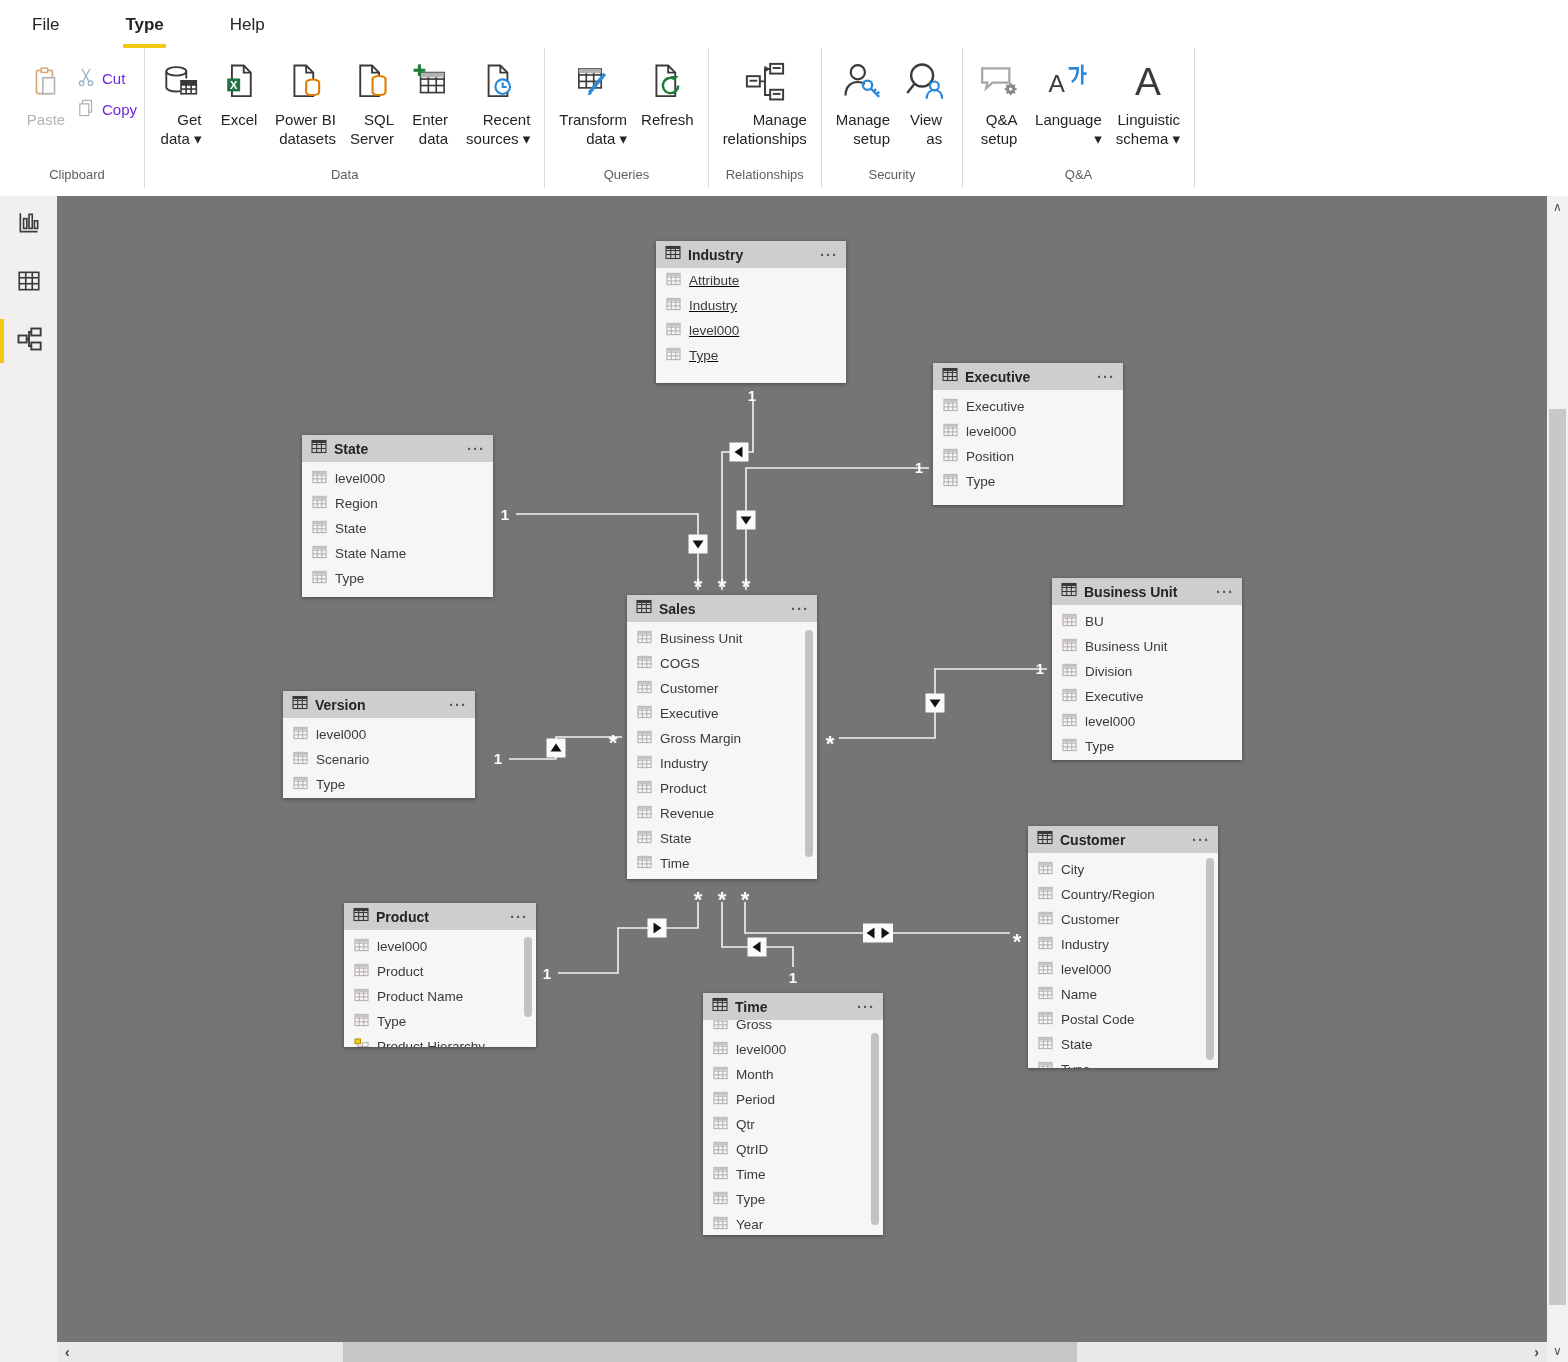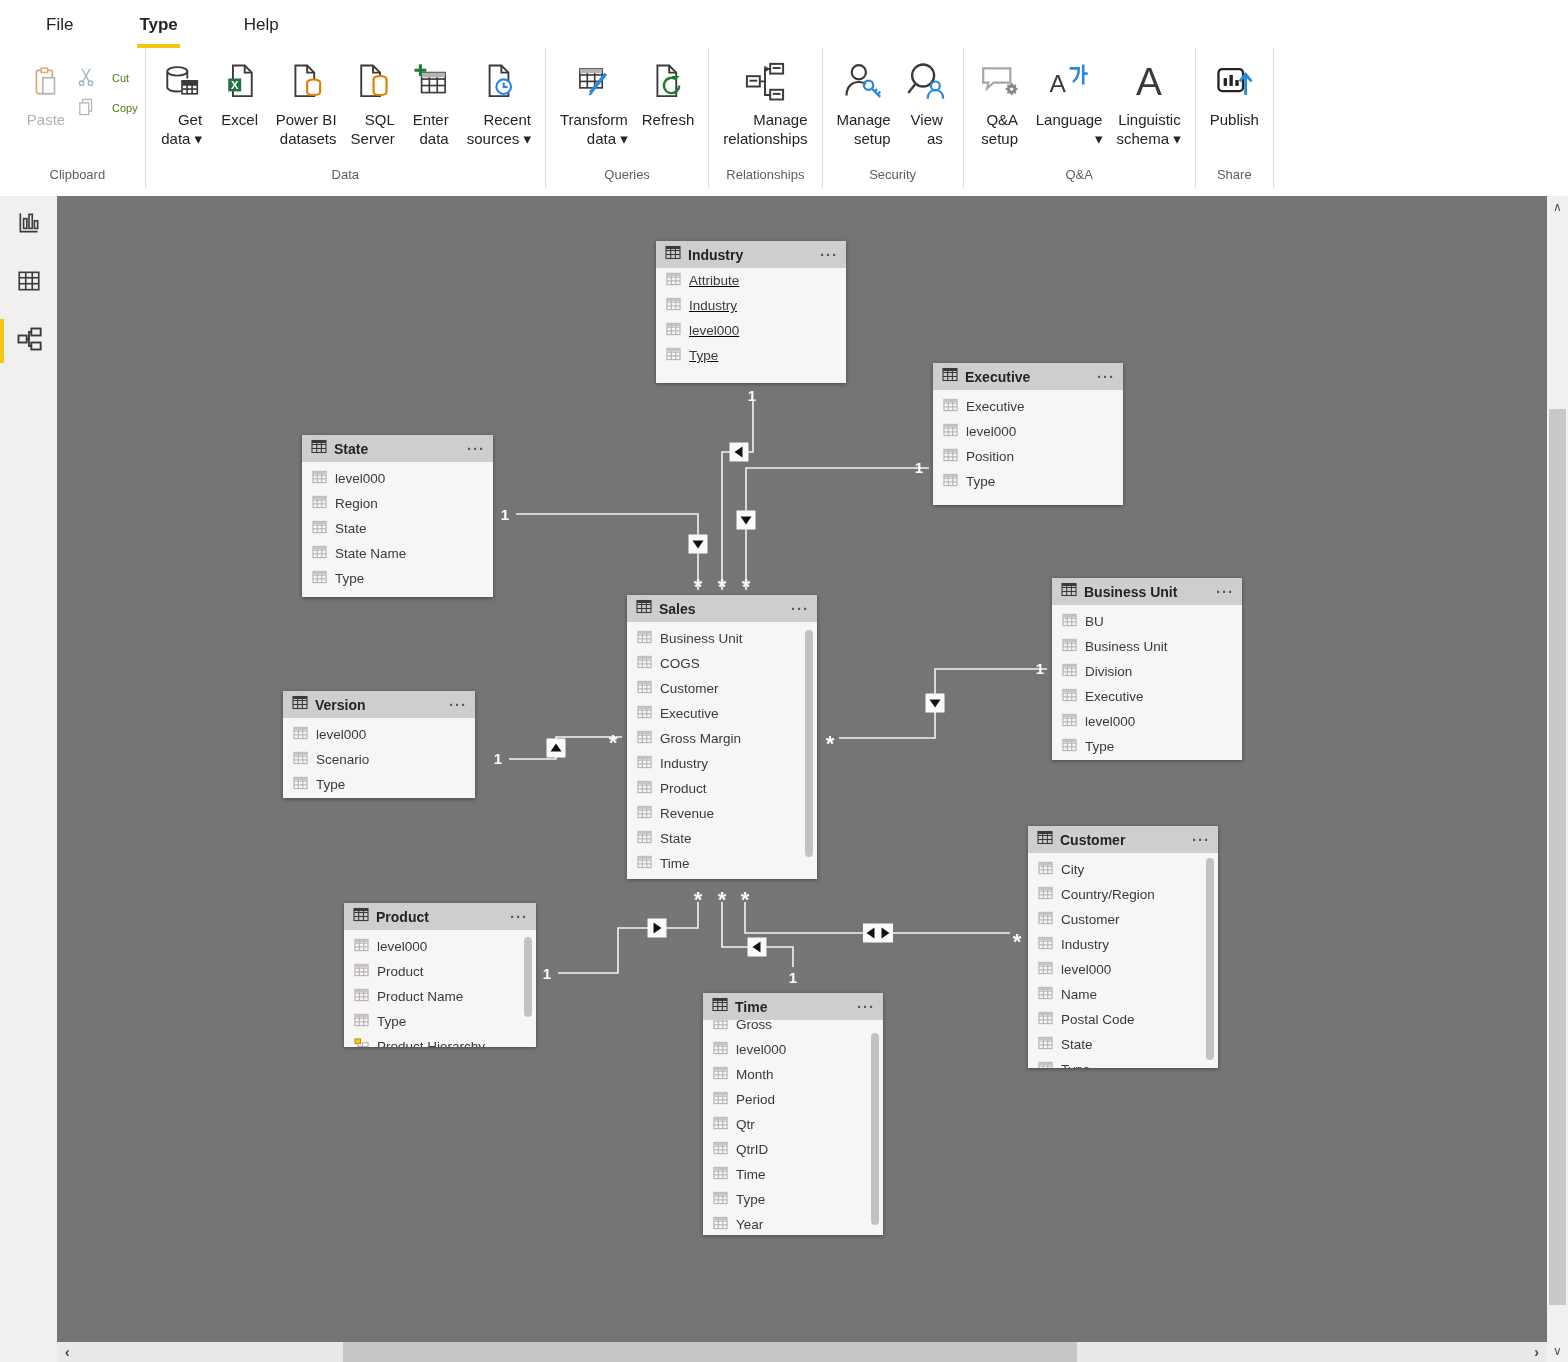--- a/index.html
+++ b/index.html
@@ -2,33 +2,33 @@
 <html><head>
 <meta charset="utf-8">
 <style>
   * { margin:0; padding:0; box-sizing:border-box; }
   html,body { width:1568px; height:1362px; }
   body { font-family:"Liberation Sans", sans-serif; background:#fff; overflow:hidden; }
   .app { position:relative; width:1568px; height:1362px; }
 
   
   .ribbon { position:relative; width:100%; height:196px; background:#ffffff; }
-  .tabs { display:flex; align-items:flex-end; height:48px; padding-left:44px; gap:62px; }
+  .tabs { display:flex; align-items:flex-end; height:48px; padding-left:30px; gap:62px; }
   .tab { font-size:17px; color:#252423; padding:8px 2px 9px; cursor:default; border-bottom:4px solid transparent; }
   .tab.active { font-weight:bold; border-bottom:4px solid #f2c811; }
   .groups { display:flex; align-items:stretch; height:140px; padding-left:10px; }
   .group { display:flex; flex-direction:column; border-right:1px solid #dddbd9; padding:0 7px; }
   .group-buttons { flex:1; display:flex; align-items:flex-start; padding-top:8px; }
   .group-label { text-align:center; font-size:13px; color:#605e5c; padding:2px 4px 6px; white-space:nowrap; }
   .bigbtn { display:flex; flex-direction:column; align-items:center; min-width:58px; padding:2px 7px; }
   .bigbtn .icn { height:52px; display:flex; align-items:center; justify-content:center; }
   .bigbtn .lbl { font-size:15px; line-height:19px; color:#252423; text-align:right; white-space:nowrap; }
   .bigbtn.disabled .lbl { color:#b5b3b1; }
   .smallcol { display:flex; flex-direction:column; gap:6px; padding-top:10px; }
-  .smallbtn { display:flex; align-items:center; gap:15px; font-size:11px; color:#4d7c0f; }
+  .smallbtn { display:flex; align-items:center; gap:5px; font-size:15px; color:#6d28d9; }
 
   
   .main { position:absolute; top:196px; left:0; width:1568px; height:1166px; }
   .view-sidebar { position:absolute; left:0; top:0; width:57px; height:100%; background:#f1f0ef; }
   .side-item { position:relative; width:57px; height:58px; display:flex; align-items:center; justify-content:center; }
   .side-item .selbar { display:none; }
   .side-item.selected .selbar { display:block; position:absolute; left:0; top:7px; width:4px; height:44px; background:#f2c811; }
 
   .canvas { position:absolute; left:57px; top:0; width:1490px; height:1146px; background:#757575; overflow:hidden; }
   .rel-svg { position:absolute; left:0; top:0; z-index:1; }
@@ -365,42 +365,20 @@
                     <text x="17" y="27" font-size="30" fill="#3b3a39" text-anchor="middle" font-family="Liberation Sans,sans-serif">A</text>
                   </svg></span>
               </div>
               <div class="lbl">
                 <div>Linguistic</div>
                 <div>schema ▾</div>
               </div>
             </div>
           </div>
           <div class="group-label">Q&amp;A</div>
-        </div>
-        <div class="group">
-          <div class="group-buttons">
-            <div class="bigbtn">
-              <div class="icn">
-                <span class="icn-wrap"><svg width="44" height="44" viewBox="0 0 34 34">
-                    <rect x="5" y="7" width="19" height="17" rx="3" fill="none" stroke="#252423" stroke-width="1.8"></rect>
-                    <rect x="9" y="14" width="2.6" height="6" fill="#252423"></rect>
-                    <rect x="13.5" y="11.5" width="2.6" height="8.5" fill="#252423"></rect>
-                    <rect x="18" y="15.5" width="2.6" height="4.5" fill="#252423"></rect>
-                    <g stroke="#2b88d8" stroke-width="2.2" fill="none">
-                      <line x1="26" y1="27" x2="26" y2="12"></line>
-                      <path d="M21.5 16.5 L26 11 l4.5 5.5"></path>
-                    </g>
-                  </svg></span>
-              </div>
-              <div class="lbl">
-                <div>Publish</div>
-              </div>
-            </div>
-          </div>
-          <div class="group-label">Share</div>
         </div>
       </div>
   </div>
   <div class="main">
     <div class="view-sidebar" id="sidebar">
         <div class="side-item">
           <span class="icn-wrap"><svg width="26" height="26" viewBox="0 0 24 24">
               <g stroke="#3b3a39" stroke-width="1.5" fill="none">
                 <path d="M4 3 v17 h16"></path>
                 <rect x="7" y="8" width="3" height="9"></rect>

